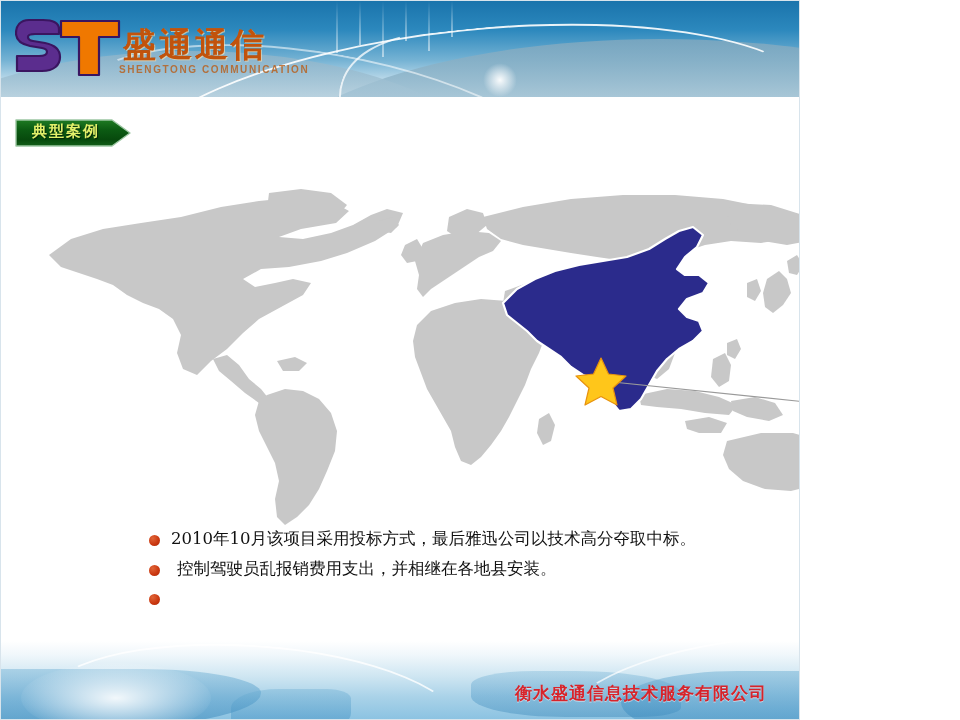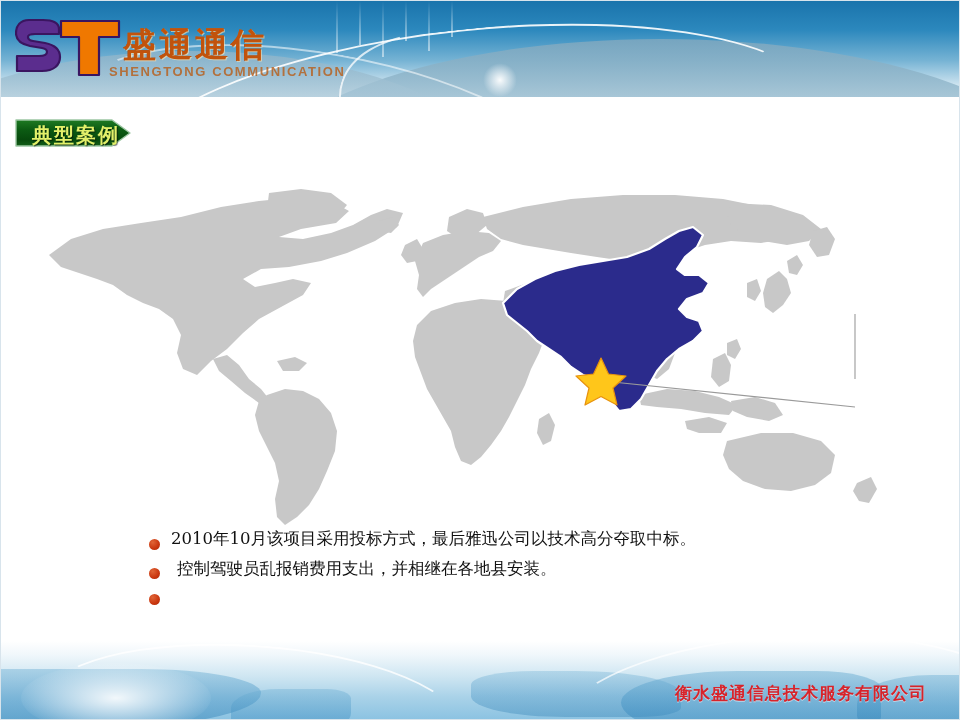--- a/index.html
+++ b/index.html
@@ -5,21 +5,21 @@
   html, body {
     margin: 0;
     padding: 0;
     background: #ffffff;
   }
   body {
     font-family: "Liberation Sans", "DejaVu Sans", sans-serif;
   }
   #slide {
     position: relative;
-    width: 960px;
+    width: 800px;
     height: 720px;
     background: #ffffff;
     overflow: hidden;
     border: 1px solid #d8e4ec;
     box-sizing: border-box;
     padding-left: 16px;
   }
 
   
   .header-band {
@@ -108,41 +108,41 @@
     letter-spacing: 3px;
     color: #c1530c;
     text-shadow: 1px 1px 0 rgba(255,230,180,0.6);
     background: linear-gradient(to bottom, #d8701a 0%, #a8490a 55%, #8c3a06 100%);
     -webkit-background-clip: text;
     background-clip: text;
     white-space: nowrap;
   }
   .logo-en {
     position: absolute;
-    left: 94px; top: 47px;
-    font-size: 13px;
+    left: 104px; top: 47px;
+    font-size: 10px;
     font-weight: bold;
     letter-spacing: 1.6px;
     color: #b8601d;
     opacity: 0.82;
     white-space: nowrap;
   }
 
   
   .badge {
     position: absolute;
     left: 13px; top: 117px;
     width: 118px; height: 30px;
     z-index: 5;
   }
   .badge-text {
     position: absolute;
     left: 18px; top: 4px;
     font-family: "DejaVu Sans", sans-serif;
-    font-size: 20px;
+    font-size: 15px;
     font-weight: bold;
     color: #e2f06a;
     letter-spacing: 2px;
     text-shadow: 1px 1px 1px rgba(0,0,0,0.55);
     white-space: nowrap;
   }
 
   
   .slide-title {
     position: absolute;
@@ -184,21 +184,21 @@
 
   
   .bullets {
     position: absolute;
     left: 148px; top: 528px;
     width: 760px;
     z-index: 4;
   }
   .bullet-row {
     display: flex;
-    align-items: flex-end;
+    align-items: flex-start;
     margin-bottom: 9px;
   }
   .bullet-dot {
     flex: 0 0 auto;
     width: 11px; height: 11px;
     border-radius: 50%;
     background: radial-gradient(circle at 34% 30%, #e06436 0%, #c9360f 60%, #a82c09 100%);
     margin-top: 6px;
     margin-right: 11px;
   }

